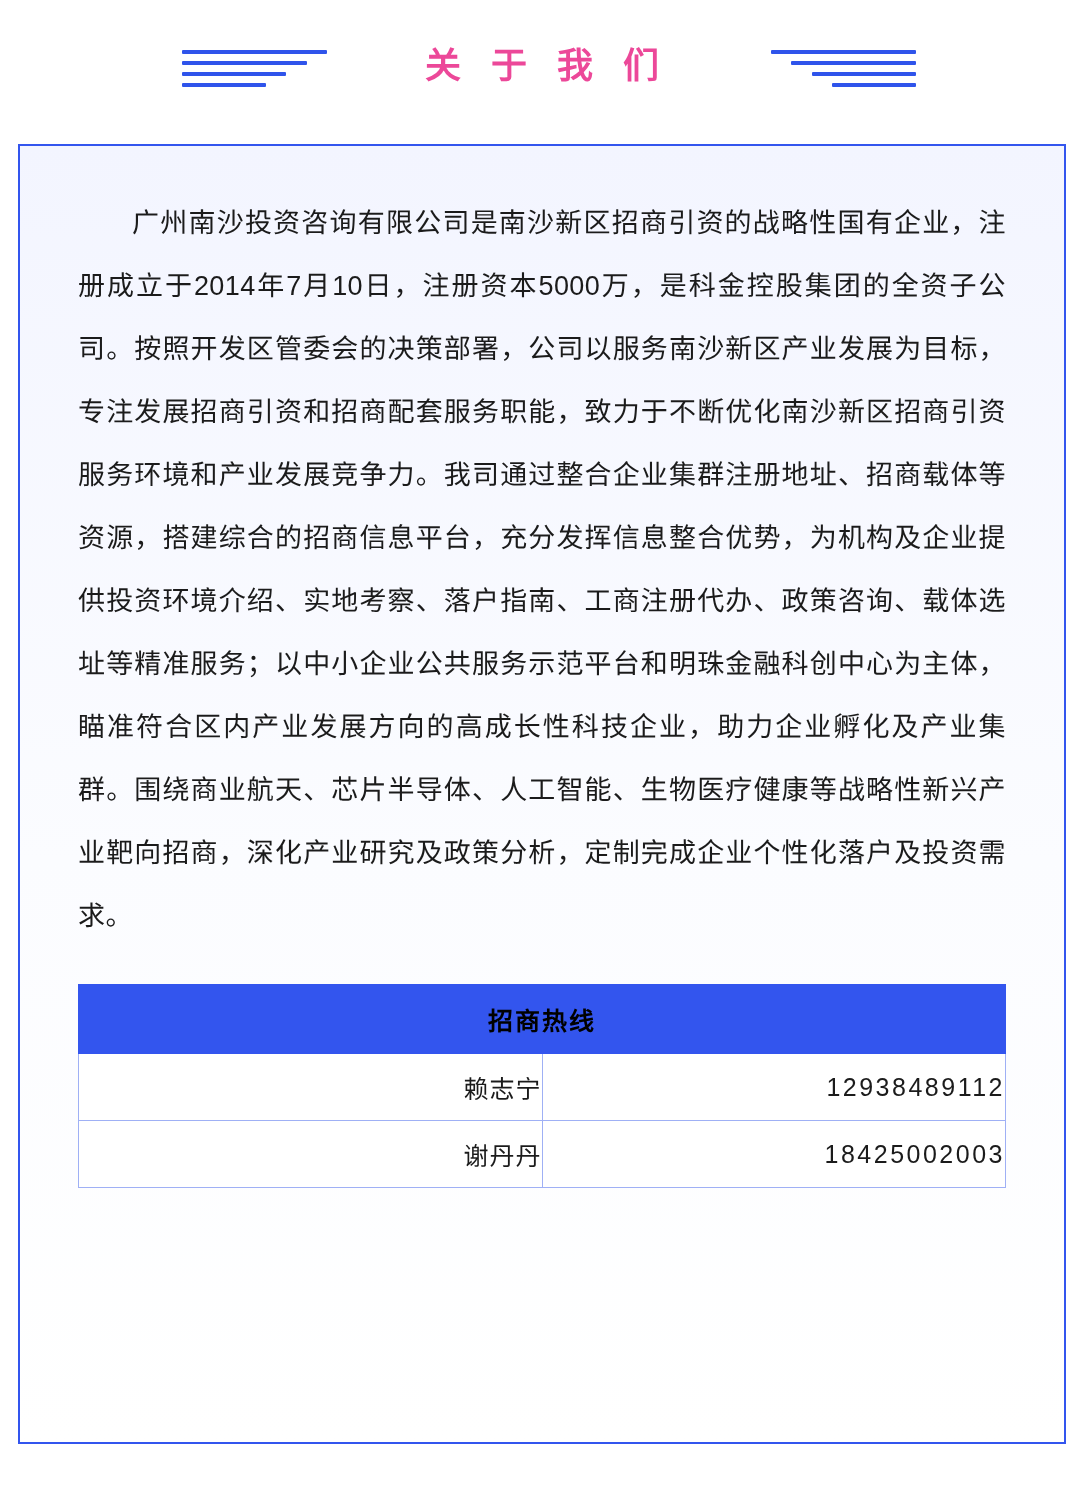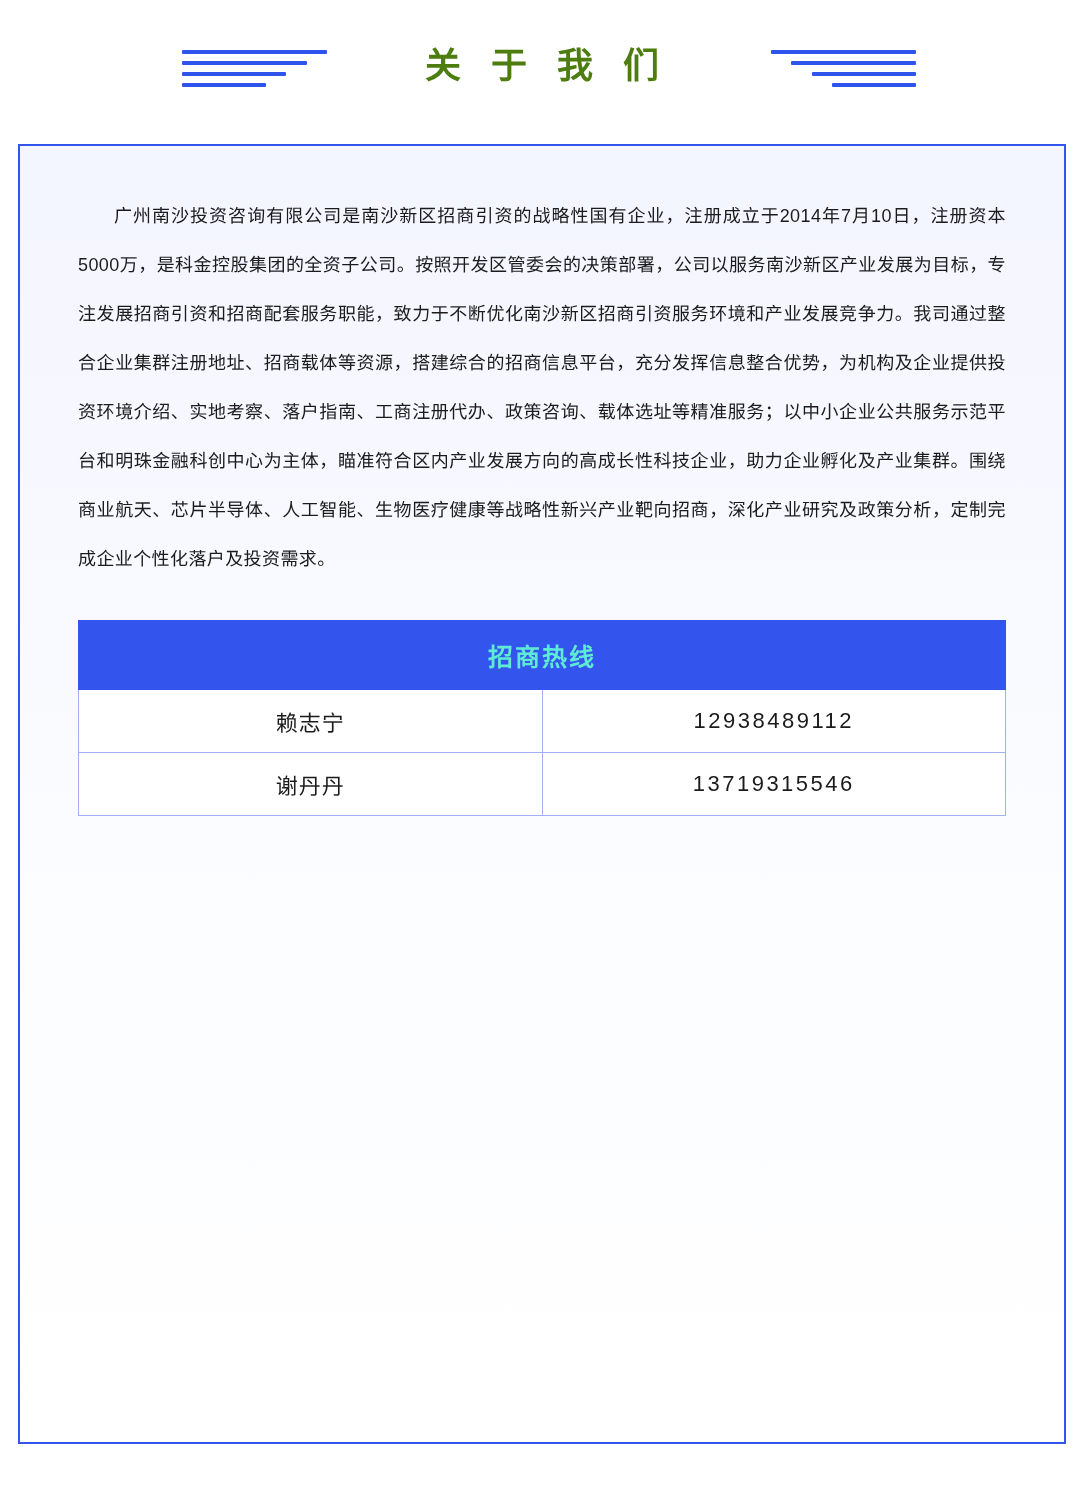--- a/index.html
+++ b/index.html
@@ -27,21 +27,21 @@
   .header {
     position: relative;
     height: 132px;
     display: flex;
     align-items: center;
     justify-content: center;
   }
   .header-title {
     font-size: 36px;
     font-weight: bold;
-    color: #4d7c0f;
+    color: #ec4899;
     letter-spacing: 10px;
     text-indent: 10px;
     line-height: 1;
     margin: 0;
     user-select: none;
   }
   .deco {
     position: absolute;
     top: 50px;
     width: 145px;
@@ -69,52 +69,52 @@
   .card {
     margin: 12px 18px 0 18px;
     border: 2px solid #3355ee;
     background: linear-gradient(180deg, #f3f5ff 0%, #fbfcff 55%, #ffffff 100%);
     box-sizing: border-box;
     padding: 46px 58px 40px 58px;
     min-height: 1300px;
   }
 
   .body-text {
-    font-size: 18px;
-    line-height: 49px;
+    font-size: 27px;
+    line-height: 63px;
     color: #1b1b1b;
     text-align: justify;
     text-justify: inter-ideograph;
     margin: 0 0 6px 0;
     letter-spacing: 0.4px;
   }
   .body-text.indent { text-indent: 2em; }
 
   
   .contact-table {
     width: 100%;
     border-collapse: collapse;
     margin-top: 36px;
     table-layout: fixed;
   }
   .contact-table th {
     background: #3355ee;
-    color: #5eead4;
+    color: #000000;
     font-size: 25px;
     font-weight: bold;
     letter-spacing: 2px;
     padding: 16px 0;
     border: 1px solid #3355ee;
     text-align: center;
   }
   .contact-table td {
     border: 1px solid #9fb0f5;
-    font-size: 22px;
+    font-size: 25px;
     padding: 15px 0;
-    text-align: center;
+    text-align: right;
     color: #1b1b1b;
     background: #ffffff;
     letter-spacing: 1px;
   }
   .contact-table td.phone { letter-spacing: 2.5px; }
 </style>
 </head>
 <body>
 
 <div class="page">
@@ -148,19 +148,19 @@
           <th colspan="2">招商热线</th>
         </tr>
       </thead>
       <tbody>
         <tr>
           <td>赖志宁</td>
           <td class="phone">12938489112</td>
         </tr>
         <tr>
           <td>谢丹丹</td>
-          <td class="phone">13719315546</td>
+          <td class="phone">18425002003</td>
         </tr>
       </tbody>
     </table>
 
   </div>
 </div>
 
 </body></html>

